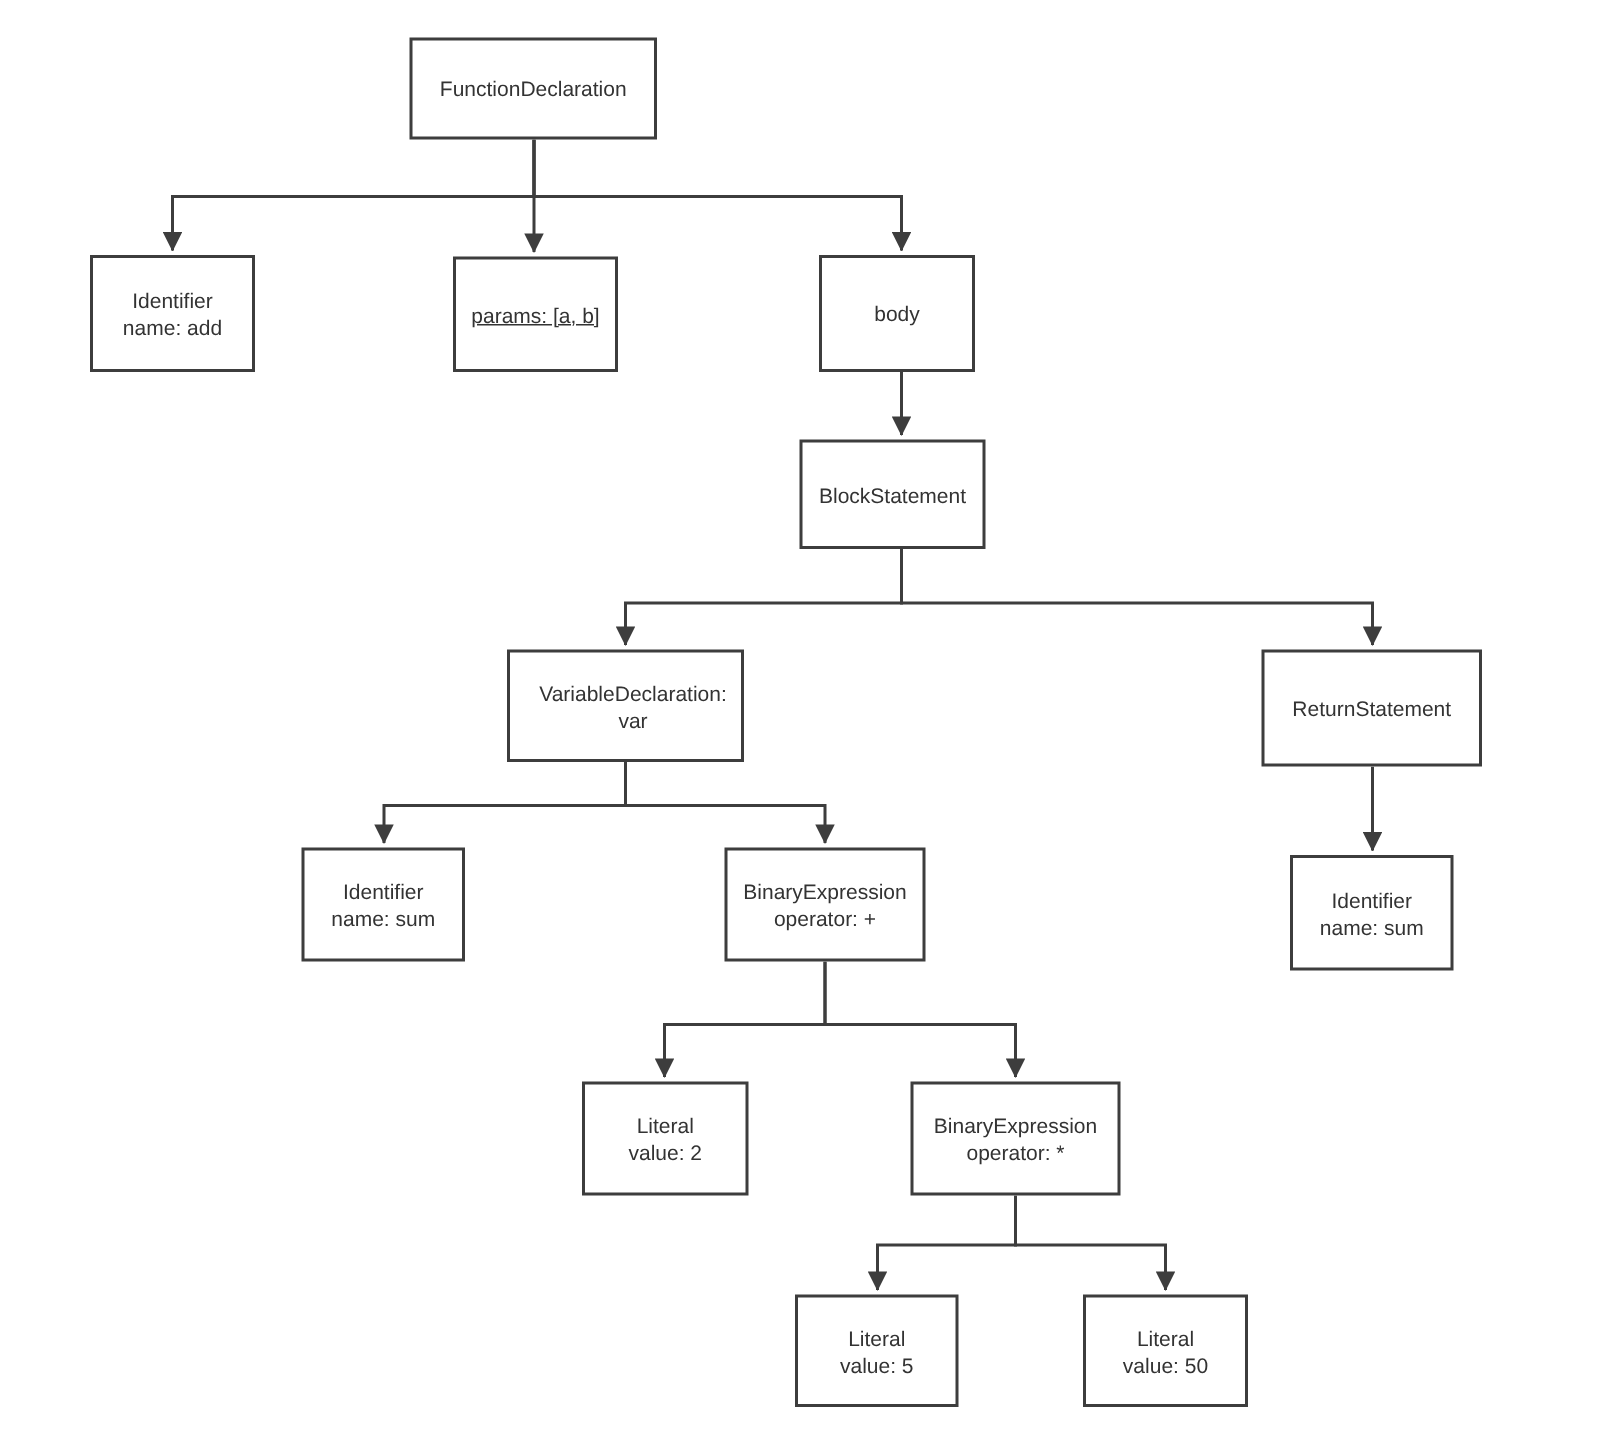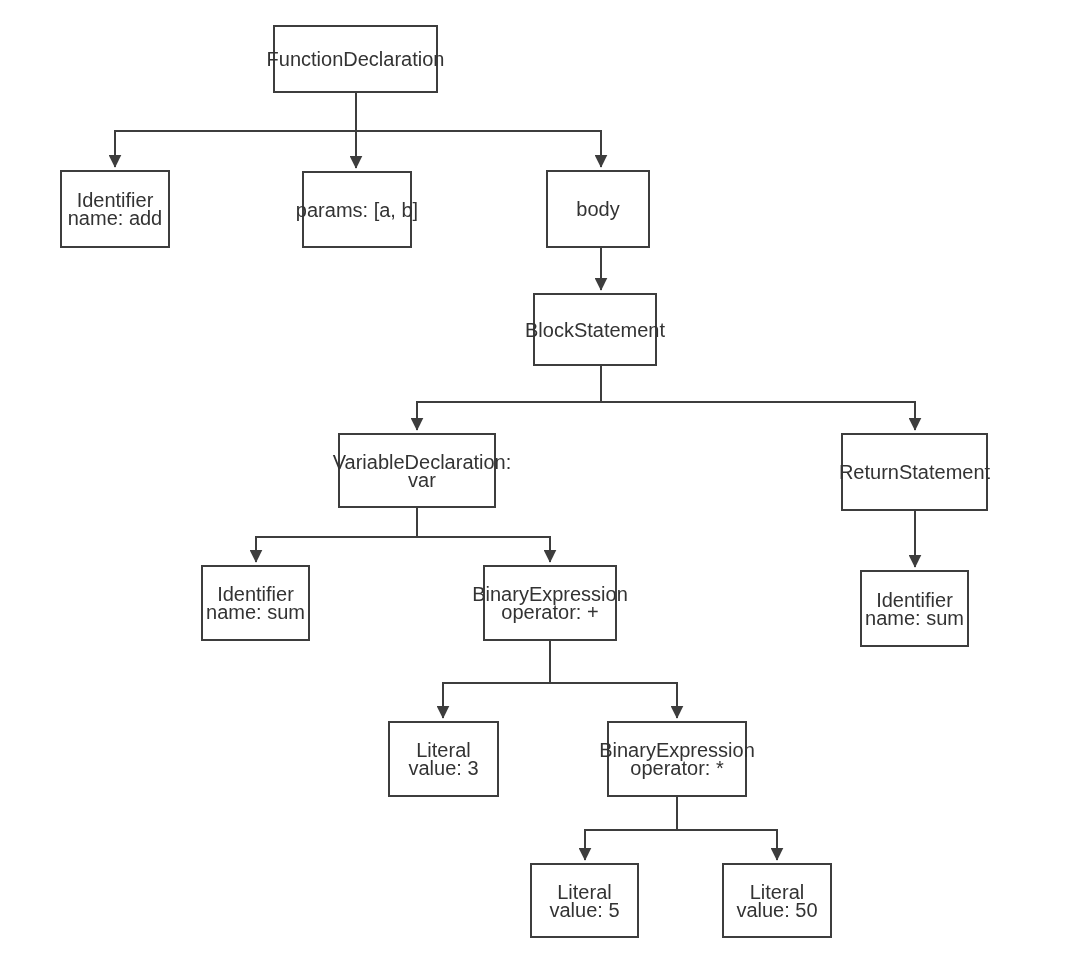--- a/index.html
+++ b/index.html
@@ -30,21 +30,21 @@
   .node {
     position: absolute;
     box-sizing: border-box;
     border: 2px solid #3d3d3d;
     background: #ffffff;
     display: flex;
     flex-direction: column;
     align-items: center;
     justify-content: center;
     text-align: left;
-    font-size: 20px;
+    font-size: 14px;
     line-height: 18px;
     color: #333333;
     padding: 2px 4px;
     white-space: nowrap;
   }
 </style>
 </head>
 <body>
 
 <div id="canvas">
@@ -71,21 +71,21 @@
       </g>
   </svg>
   <div id="node-layer">
       <div class="node" style="left: 273px; top: 25px; width: 165px; height: 68px; background: rgb(255, 255, 255); border-color: rgb(61, 61, 61); color: rgb(51, 51, 51);">
         <div class="node-line">FunctionDeclaration</div>
       </div>
       <div class="node" style="left: 60px; top: 170px; width: 110px; height: 78px; background: rgb(255, 255, 255); border-color: rgb(61, 61, 61); color: rgb(51, 51, 51);">
         <div class="node-line">Identifier</div>
         <div class="node-line">name: add</div>
       </div>
-      <div class="node" style="left: 302px; top: 171px; width: 110px; height: 77px; background: rgb(255, 255, 255); border-color: rgb(61, 61, 61); color: rgb(51, 51, 51);">
+      <div class="node" style="left: 302px; top: 171px; width: 110px; height: 77px; background: rgb(255, 255, 255); border-color: rgb(61, 61, 61); color: rgb(51, 51, 51); text-decoration: underline;">
         <div class="node-line">params: [a, b]</div>
       </div>
       <div class="node" style="left: 546px; top: 170px; width: 104px; height: 78px; background: rgb(255, 255, 255); border-color: rgb(61, 61, 61); color: rgb(51, 51, 51);">
         <div class="node-line">body</div>
       </div>
       <div class="node" style="left: 533px; top: 293px; width: 124px; height: 73px; background: rgb(255, 255, 255); border-color: rgb(61, 61, 61); color: rgb(51, 51, 51);">
         <div class="node-line">BlockStatement</div>
       </div>
       <div class="node" style="left: 338px; top: 433px; width: 158px; height: 75px; background: rgb(255, 255, 255); border-color: rgb(61, 61, 61); color: rgb(51, 51, 51); padding-left: 14px;">
         <div class="node-line">VariableDeclaration:</div>
@@ -101,21 +101,21 @@
       <div class="node" style="left: 483px; top: 565px; width: 134px; height: 76px; background: rgb(255, 255, 255); border-color: rgb(61, 61, 61); color: rgb(51, 51, 51);">
         <div class="node-line">BinaryExpression</div>
         <div class="node-line">operator: +</div>
       </div>
       <div class="node" style="left: 860px; top: 570px; width: 109px; height: 77px; background: rgb(255, 255, 255); border-color: rgb(61, 61, 61); color: rgb(51, 51, 51);">
         <div class="node-line">Identifier</div>
         <div class="node-line">name: sum</div>
       </div>
       <div class="node" style="left: 388px; top: 721px; width: 111px; height: 76px; background: rgb(255, 255, 255); border-color: rgb(61, 61, 61); color: rgb(51, 51, 51);">
         <div class="node-line">Literal</div>
-        <div class="node-line">value: 3</div>
+        <div class="node-line">value: 2</div>
       </div>
       <div class="node" style="left: 607px; top: 721px; width: 140px; height: 76px; background: rgb(255, 255, 255); border-color: rgb(61, 61, 61); color: rgb(51, 51, 51);">
         <div class="node-line">BinaryExpression</div>
         <div class="node-line">operator: *</div>
       </div>
       <div class="node" style="left: 530px; top: 863px; width: 109px; height: 75px; background: rgb(255, 255, 255); border-color: rgb(61, 61, 61); color: rgb(51, 51, 51);">
         <div class="node-line">Literal</div>
         <div class="node-line">value: 5</div>
       </div>
       <div class="node" style="left: 722px; top: 863px; width: 110px; height: 75px; background: rgb(255, 255, 255); border-color: rgb(61, 61, 61); color: rgb(51, 51, 51);">

